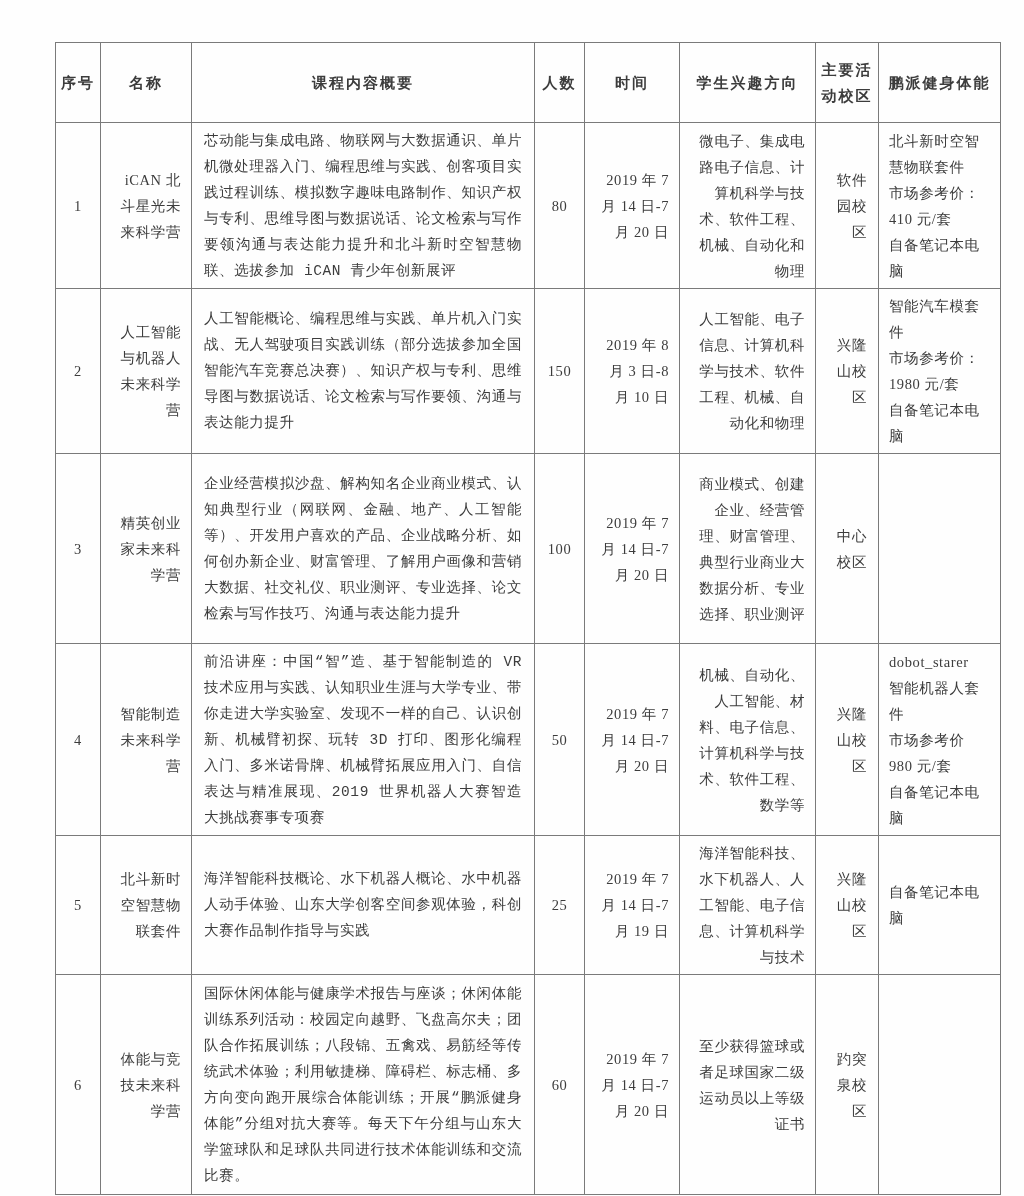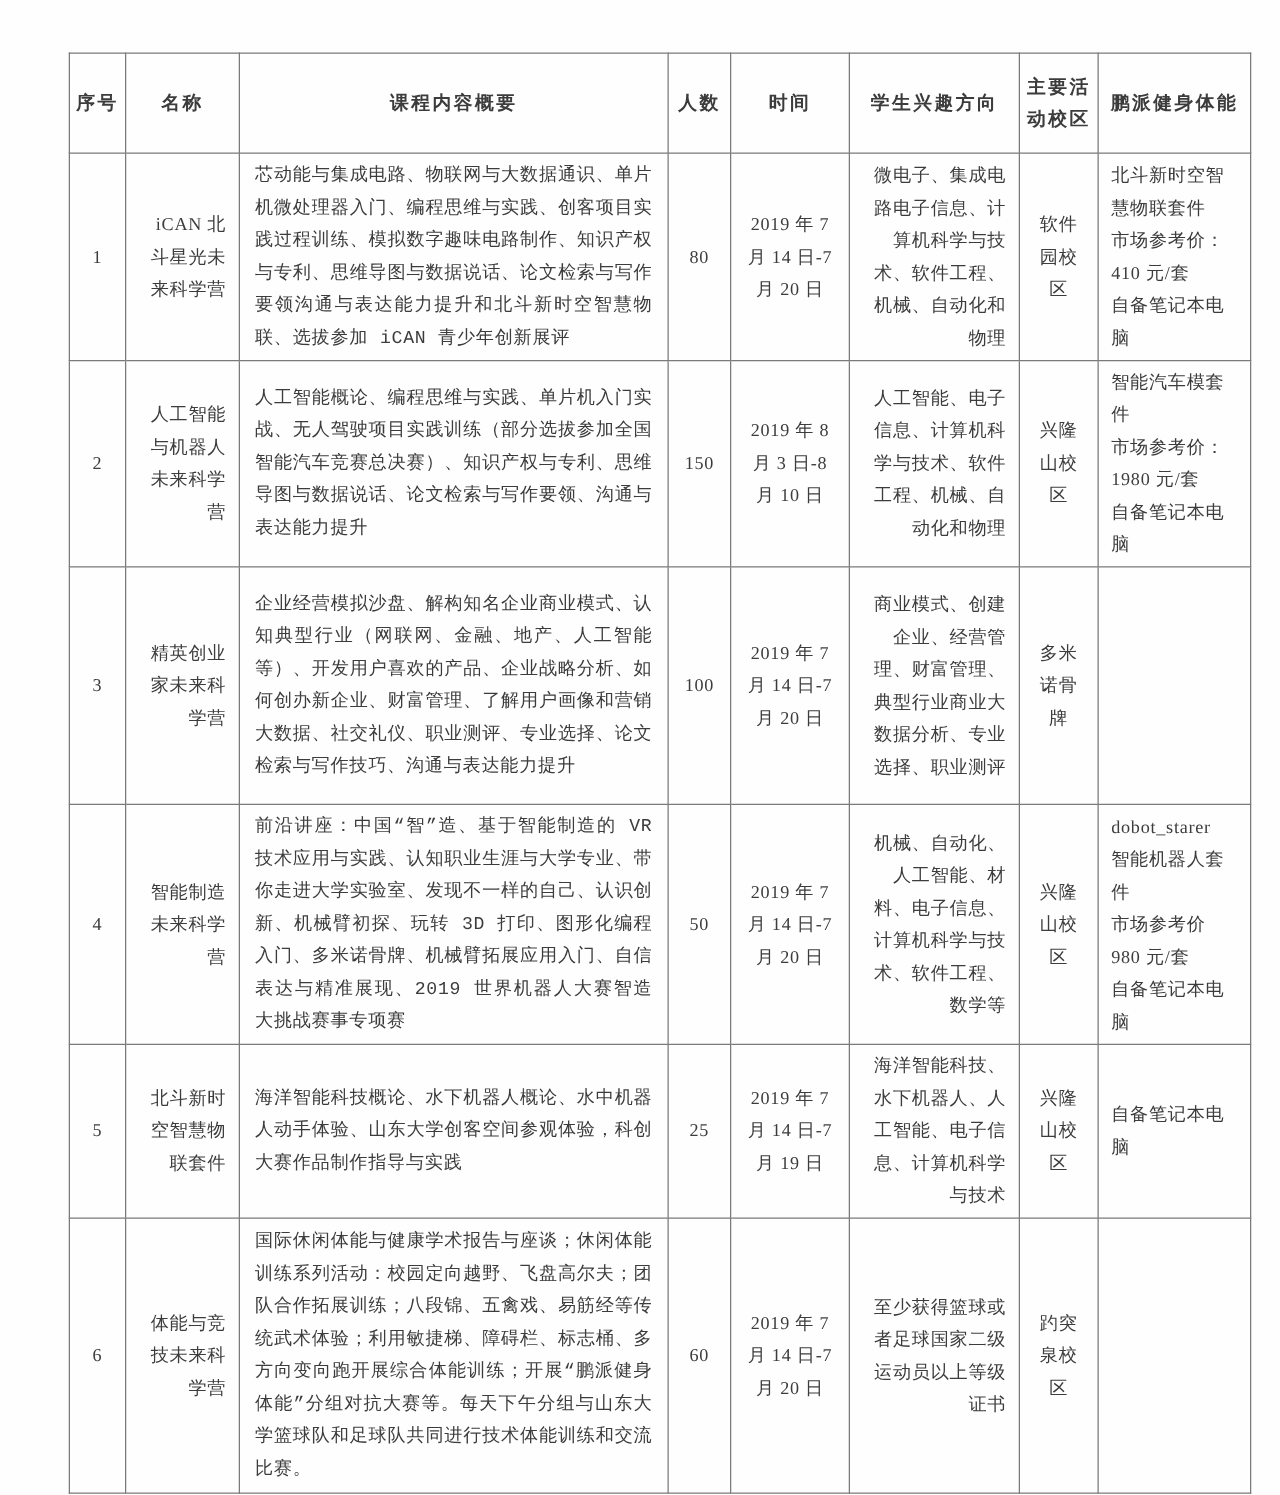--- a/index.html
+++ b/index.html
@@ -51,29 +51,29 @@
   td.c-name {
     text-align: right;
     padding: 2px 10px;
   }
   td.c-content {
     text-align: justify;
     padding: 4px 12px;
     font-family: Liberation Mono, monospace;
   }
   td.c-time {
-    text-align: center;
+    text-align: right;
     padding: 4px 10px;
   }
   td.c-interest {
     text-align: right;
     padding: 4px 10px;
   }
   td.c-campus {
-    text-align: center;
+    text-align: right;
     padding: 2px 11px;
   }
   td.c-materials {
     text-align: left;
     padding: 4px 10px;
     white-space: pre-line;
   }
   tr.h-head { height: 80px; }
   tr.h-r1 { height: 166px; }
   tr.h-r2 { height: 158px; }
@@ -136,21 +136,21 @@
 1980 元/套
 自备笔记本电脑</td>
       </tr>
       <tr class="h-r3">
         <td class="c-center">3</td>
         <td class="c-name">精英创业家未来科学营</td>
         <td class="c-content">企业经营模拟沙盘、解构知名企业商业模式、认知典型行业（网联网、金融、地产、人工智能等）、开发用户喜欢的产品、企业战略分析、如何创办新企业、财富管理、了解用户画像和营销大数据、社交礼仪、职业测评、专业选择、论文检索与写作技巧、沟通与表达能力提升</td>
         <td class="c-center">100</td>
         <td class="c-time">2019 年 7 月 14 日-7 月 20 日</td>
         <td class="c-interest">商业模式、创建企业、经营管理、财富管理、典型行业商业大数据分析、专业选择、职业测评</td>
-        <td class="c-campus">多米诺骨牌</td>
+        <td class="c-campus">中心校区</td>
         <td class="c-materials"></td>
       </tr>
       <tr class="h-r4">
         <td class="c-center">4</td>
         <td class="c-name">智能制造未来科学营</td>
         <td class="c-content">前沿讲座：中国“智”造、基于智能制造的 VR 技术应用与实践、认知职业生涯与大学专业、带你走进大学实验室、发现不一样的自己、认识创新、机械臂初探、玩转 3D 打印、图形化编程入门、多米诺骨牌、机械臂拓展应用入门、自信表达与精准展现、2019 世界机器人大赛智造大挑战赛事专项赛</td>
         <td class="c-center">50</td>
         <td class="c-time">2019 年 7 月 14 日-7 月 20 日</td>
         <td class="c-interest">机械、自动化、人工智能、材料、电子信息、计算机科学与技术、软件工程、数学等</td>
         <td class="c-campus">兴隆山校区</td>

